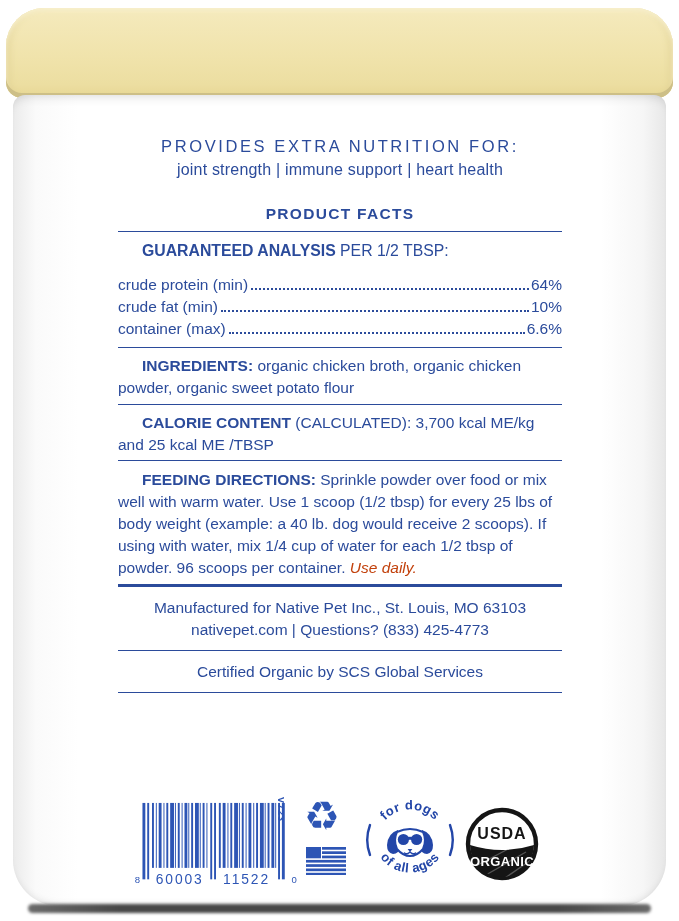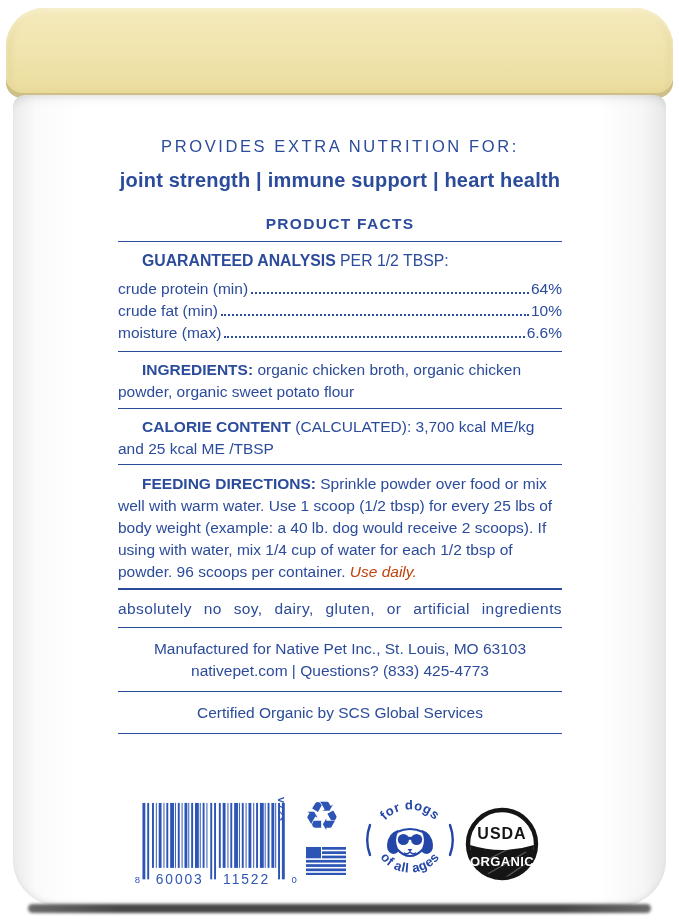--- a/index.html
+++ b/index.html
@@ -16,29 +16,29 @@
        background:linear-gradient(90deg,#ebebeb 0%,#fafafa 3.5%,#ffffff 10%,#ffffff 90%,#f6f6f6 96.5%,#e7e7e7 100%);
        box-shadow:inset 0 10px 12px -10px rgba(0,0,0,.18), inset 0 -6px 8px -6px rgba(0,0,0,.15);}
   .floor-shadow{position:absolute;left:28px;top:904px;width:623px;height:9px;
        background:linear-gradient(90deg,#6a6a6a,#474747 15%,#474747 85%,#6a6a6a);
        border-radius:5px;filter:blur(1.4px);}
 
   
   .label{position:absolute;left:118px;top:136px;width:444px;color:#2b4b9b;}
   .center{text-align:center;}
   .provides{font-size:16.5px;font-weight:500;letter-spacing:2.6px;line-height:21px;}
-  .provides-sub{font-size:20px;line-height:22px;margin-top:12px;letter-spacing:.2px;font-weight:bold;}
+  .provides-sub{font-size:16px;line-height:22px;margin-top:2px;letter-spacing:.2px;}
   .product-facts{font-size:15.5px;font-weight:700;letter-spacing:1.3px;margin-top:22px;line-height:22px;}
   .rule{border:0;border-top:1.6px solid #2b4b9b;margin:0;}
   .rule.r1{margin-top:6px;}
   .sec{font-size:15.5px;line-height:22px;}
   .sec b{font-weight:700;margin-left:24px;}
   .ga{padding:9px 0 7px;}
   .ga-head{font-size:15.8px;line-height:20px;}
-  .ga-rows{margin-top:7px;}
+  .ga-rows{margin-top:13px;}
   .ga-row{display:flex;align-items:baseline;}
   .ga-dots{flex:1;border-bottom:2.2px dotted #2b4b9b;margin:0 2px 4px 3px;}
   .p-ing{padding:7px 0 5px;}
   .p-cal{padding:7px 0 4px;}
   .p-feed{padding:8px 0 5px;}
   .p-int{padding:7px 0 6px;text-align:justify;letter-spacing:.6px;}
   .p-nocl{padding:8px 0 7px;text-align:justify;text-align-last:justify;letter-spacing:.4px;}
   .p-manu{padding:10px 0 9px;}
   .p-cert{padding:10px 0 9px;}
   .gold{color:#c2410c;font-style:italic;}
@@ -75,40 +75,39 @@
           <span>crude protein (min)</span>
           <span class="ga-dots"></span>
           <span>64%</span>
         </div>
         <div class="ga-row">
           <span>crude fat (min)</span>
           <span class="ga-dots"></span>
           <span>10%</span>
         </div>
         <div class="ga-row">
-          <span>moisture (max)</span>
+          <span>container (max)</span>
           <span class="ga-dots"></span>
           <span>6.6%</span>
         </div>
       </div>
     </div>
     <hr class="rule">
 
     <div class="sec p-ing"><b>INGREDIENTS:</b><span> organic chicken broth, organic chicken powder, organic sweet potato flour</span></div>
     <hr class="rule">
 
     <div class="sec p-cal"><b>CALORIE CONTENT</b><span> (CALCULATED): 3,700 kcal ME/kg and 25 kcal ME /TBSP</span></div>
     <hr class="rule">
 
     <div class="sec p-feed"><b>FEEDING DIRECTIONS:</b><span> Sprinkle powder over food or mix well with warm water. Use 1 scoop (1/2 tbsp) for every 25 lbs of body weight (example: a 40 lb. dog would receive 2 scoops). If using with water, mix 1/4 cup of water for each 1/2 tbsp of powder. 96 scoops per container. </span><span class="gold">Use daily.</span></div>
     <hr class="rule">
 
     <hr class="rule">
 
-    <div class="sec p-nocl">absolutely no soy, dairy, gluten, or artificial ingredients</div>
     <hr class="rule">
 
     <div class="sec p-manu center">
       <div>Manufactured for Native Pet Inc., St. Louis, MO 63103</div>
       <div>nativepet.com | Questions? (833) 425-4773</div>
     </div>
     <hr class="rule">
 
     <div class="sec p-cert center">Certified Organic by SCS Global Services</div>
     <hr class="rule">

